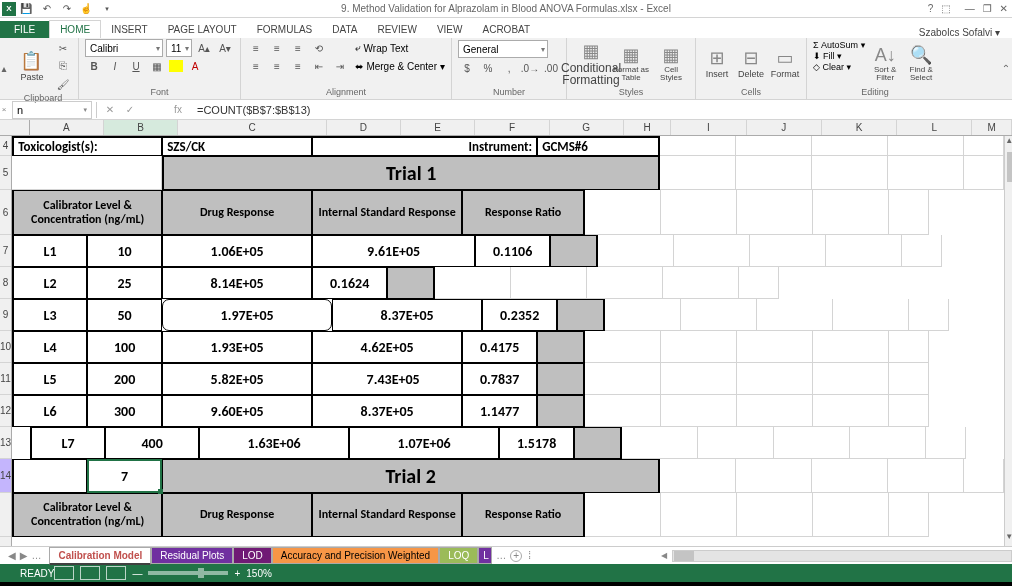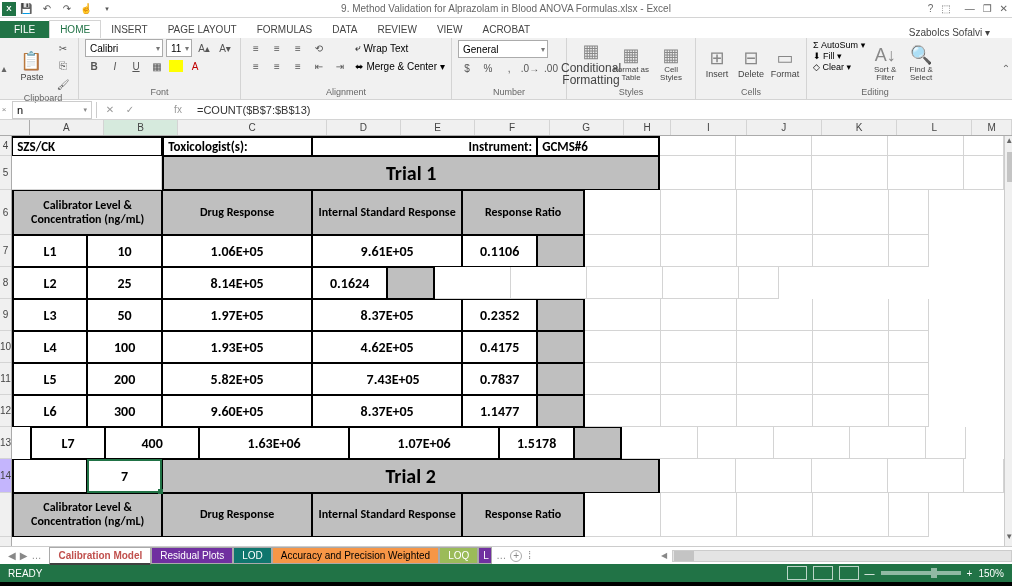--- a/index.html
+++ b/index.html
@@ -12,21 +12,21 @@
   .excel-icon { width:14px;height:14px;background:#217346;color:#fff;display:flex;align-items:center;justify-content:center;font-size:8px;font-weight:bold;}
   .titlebar-center { position:absolute; left:50%; transform:translateX(-50%); font-size:10px; color:#666;}
   .titlebar-right { position:absolute; right:4px; display:flex; gap:8px; font-size:10px; color:#666; align-items:center;}
   .win-btns { display:flex; gap:8px; margin-left:6px;}
 
   
   .ribbontabs { height:20px; background:#fff; display:flex; align-items:flex-end; font-size:10px;}
   .rtab { padding: 3px 10px; color:#444; cursor:pointer;}
   .rtab.file { background:#217346; color:#fff; padding:3px 14px;}
   .rtab.active { text-decoration: none; border-bottom: none; color:#217346; font-weight:normal; background:#fff; border-top:1px solid #d4d4d4;border-left:1px solid #d4d4d4;border-right:1px solid #d4d4d4;}
-  .ribbon-user { margin-left:auto; padding-right:22px; font-size:10px; color:#444;}
+  .ribbon-user { margin-left:auto; padding-right:12px; font-size:10px; color:#444;}
 
   
   .ribbon { height:62px; background:#f1f1f1; border-bottom:1px solid #d4d4d4; display:flex; font-size:10px;}
   .rgroup { border-right:1px solid #d4d4d4; display:flex; flex-direction:column; justify-content:space-between; align-items:center; padding:2px 6px 0 6px;}
   .rgroup-label { font-size:9px; color:#666; padding:1px 0 2px 0; text-align:center; width:100%;}
   .rgroup-top { display:flex; align-items:center; gap:4px;}
   .rbtn-big { display:flex; flex-direction:column; align-items:center; justify-content:center; width:36px; height:46px; font-size:9px; color:#444;}
   .rbtn-big .ico { font-size:18px; color:#888;}
   .rdrop { border:1px solid #ababab; background:#fff; height:18px; display:flex; align-items:center; padding:0 12px 0 4px; position:relative;}
   .rdrop::after { content:"▾"; position:absolute; right:2px; font-size:8px; color:#777;}
@@ -60,28 +60,28 @@
   .trialhdr { background:#bfbfbf; font-weight:bold; font-size:20px;}
   .selected-cell { border:2px solid #217346 !important; position:relative;}
   .selected-cell::after { content:""; position:absolute; right:-3px; bottom:-3px; width:5px;height:5px;background:#217346;}
 
   
   .sheetbar { height:18px; background:#fff; border-top:1px solid #ccc; display:flex; align-items:center; font-size:10px;}
   .sheetnav { display:flex; gap:4px; padding:0 8px; color:#888;}
   .sheettab { padding:2px 8px; border:1px solid #aaa; background:#fff; cursor:pointer;}
   .sheettab.cal { background:#fff; color:#c0504d; font-weight:bold; border-bottom:2px solid #404040;}
   .sheettab.res { background:#7030a0; color:#fff;}
-  .sheettab.lod { background:#0f766e; color:#fff;}
+  .sheettab.lod { background:#701a75; color:#fff;}
   .sheettab.acc { background:#f79646; color:#000;}
   .sheettab.loq { background:#9bbb59; color:#fff;}
   .sheetscroll { margin-left:auto; width:340px; height:12px; background:#e4e4e4; border:1px solid #ccc; position:relative;}
   .sheetscroll .thumb{ position:absolute; left:1px; width:20px; height:10px; background:#c4c4c4;}
 
   
-  .statusbar { height:18px; background:#217346; color:#fff; display:flex; align-items:center; font-size:10px; padding:0 8px; justify-content:space-between;}
+  .statusbar { height:18px; background:#217346; color:#fff; display:flex; align-items:center; font-size:10px; padding:0 20px; justify-content:flex-start;}
   .statusbar-right { display:flex; align-items:center; gap:6px;}
   .viewbtn { width:20px;height:14px;border:1px solid #fff; opacity:0.7;}
   .zoom-slider { width:80px; height:4px; background:#fff; opacity:0.5; position:relative;}
   .zoom-slider .zthumb{position:absolute; left:50px; top:-3px; width:6px;height:10px;background:#fff;}
 
   .blackgap { height:22px; background:#000;}
   
   .vscroll { width:14px; background:#f0f0f0; border-left:1px solid #ccc; position:relative;}
   .vscroll .arrow { height:14px; text-align:center; font-size:8px; color:#666;}
   .vscroll .thumb { position:absolute; top:16px; left:2px; width:9px; height:30px; background:#c4c4c4;}
@@ -293,22 +293,22 @@
     <div class="rowhdr" style="height:32px">11</div>
     <div class="rowhdr" style="height:32px">12</div>
     <div class="rowhdr" style="height:32px">13</div>
     <div class="rowhdr active" style="height:34px">14</div>
     <div class="rowhdr" style="height:44px"></div>
   </div>
 
   <div class="cells">
 
     <div class="gridrow" style="height:20px">
+      <div class="tblcell" style="width:150px;justify-content:flex-start;padding-left:4px;font-size:13px;border-top:2px solid #000;border-left:2px solid #000;">Toxicologist(s):</div>
       <div class="tblcell" style="width:150px;font-size:13px;border-top:2px solid #000;justify-content:flex-start;padding-left:4px;">SZS/CK</div>
-      <div class="tblcell" style="width:150px;justify-content:flex-start;padding-left:4px;font-size:13px;border-top:2px solid #000;border-left:2px solid #000;">Toxicologist(s):</div>
       <div class="tblcell" style="width:225px;font-size:13px;border-top:2px solid #000;justify-content:flex-end;padding-right:4px;">Instrument:</div>
       <div class="tblcell" style="width:123px;font-size:13px;border-top:2px solid #000;border-right:2px solid #000;justify-content:flex-start;padding-left:4px;">GCMS#6</div>
       <div class="cell" style="width:76px"></div>
         <div class="cell" style="width:76px"></div>
         <div class="cell" style="width:76px"></div>
         <div class="cell" style="width:76px"></div>
         <div class="cell" style="width:40px"></div>
     </div>
 
     <div class="gridrow" style="height:34px">
@@ -331,21 +331,21 @@
         <div class="cell" style="width:76px"></div>
         <div class="cell" style="width:76px"></div>
         <div class="cell" style="width:40px"></div>
     </div>
 
     <div id="data-rows">
         <div class="gridrow" style="height: 32px;">
           <div class="tblcell" style="width:75px;border-left:2px solid #000;">L1</div>
           <div class="tblcell" style="width:75px;">10</div>
           <div class="tblcell" style="width:150px;">1.06E+05</div>
-          <div class="tblcell" style="width:150px;">9.61E+05</div>
+          <div class="tblcell" style="width:163px;">9.61E+05</div>
           <div class="tblcell" style="width:75px;">0.1106</div>
           <div class="tblcell tblhdr" style="width:48px;border-right:2px solid #000;"></div>
           <div class="cell" style="width:76px"></div>
           <div class="cell" style="width:76px"></div>
           <div class="cell" style="width:76px"></div>
           <div class="cell" style="width:76px"></div>
           <div class="cell" style="width:40px"></div>
         </div>
         <div class="gridrow" style="height: 32px;">
           <div class="tblcell" style="width:75px;border-left:2px solid #000;">L2</div>
@@ -355,21 +355,21 @@
           <div class="tblcell tblhdr" style="width:48px;border-right:2px solid #000;"></div>
           <div class="cell" style="width:76px"></div>
           <div class="cell" style="width:76px"></div>
           <div class="cell" style="width:76px"></div>
           <div class="cell" style="width:76px"></div>
           <div class="cell" style="width:40px"></div>
         </div>
         <div class="gridrow" style="height: 32px;">
           <div class="tblcell" style="width:75px;border-left:2px solid #000;">L3</div>
           <div class="tblcell" style="width:75px;">50</div>
-          <div class="tblcell" style="width:150px;">1.97E+05</div>
+          <div class="tblcell" style="width:170px;border-radius:7px;">1.97E+05</div>
           <div class="tblcell" style="width:150px;">8.37E+05</div>
           <div class="tblcell" style="width:75px;">0.2352</div>
           <div class="tblcell tblhdr" style="width:48px;border-right:2px solid #000;"></div>
           <div class="cell" style="width:76px"></div>
           <div class="cell" style="width:76px"></div>
           <div class="cell" style="width:76px"></div>
           <div class="cell" style="width:76px"></div>
           <div class="cell" style="width:40px"></div>
         </div>
         <div class="gridrow" style="height: 32px;">

